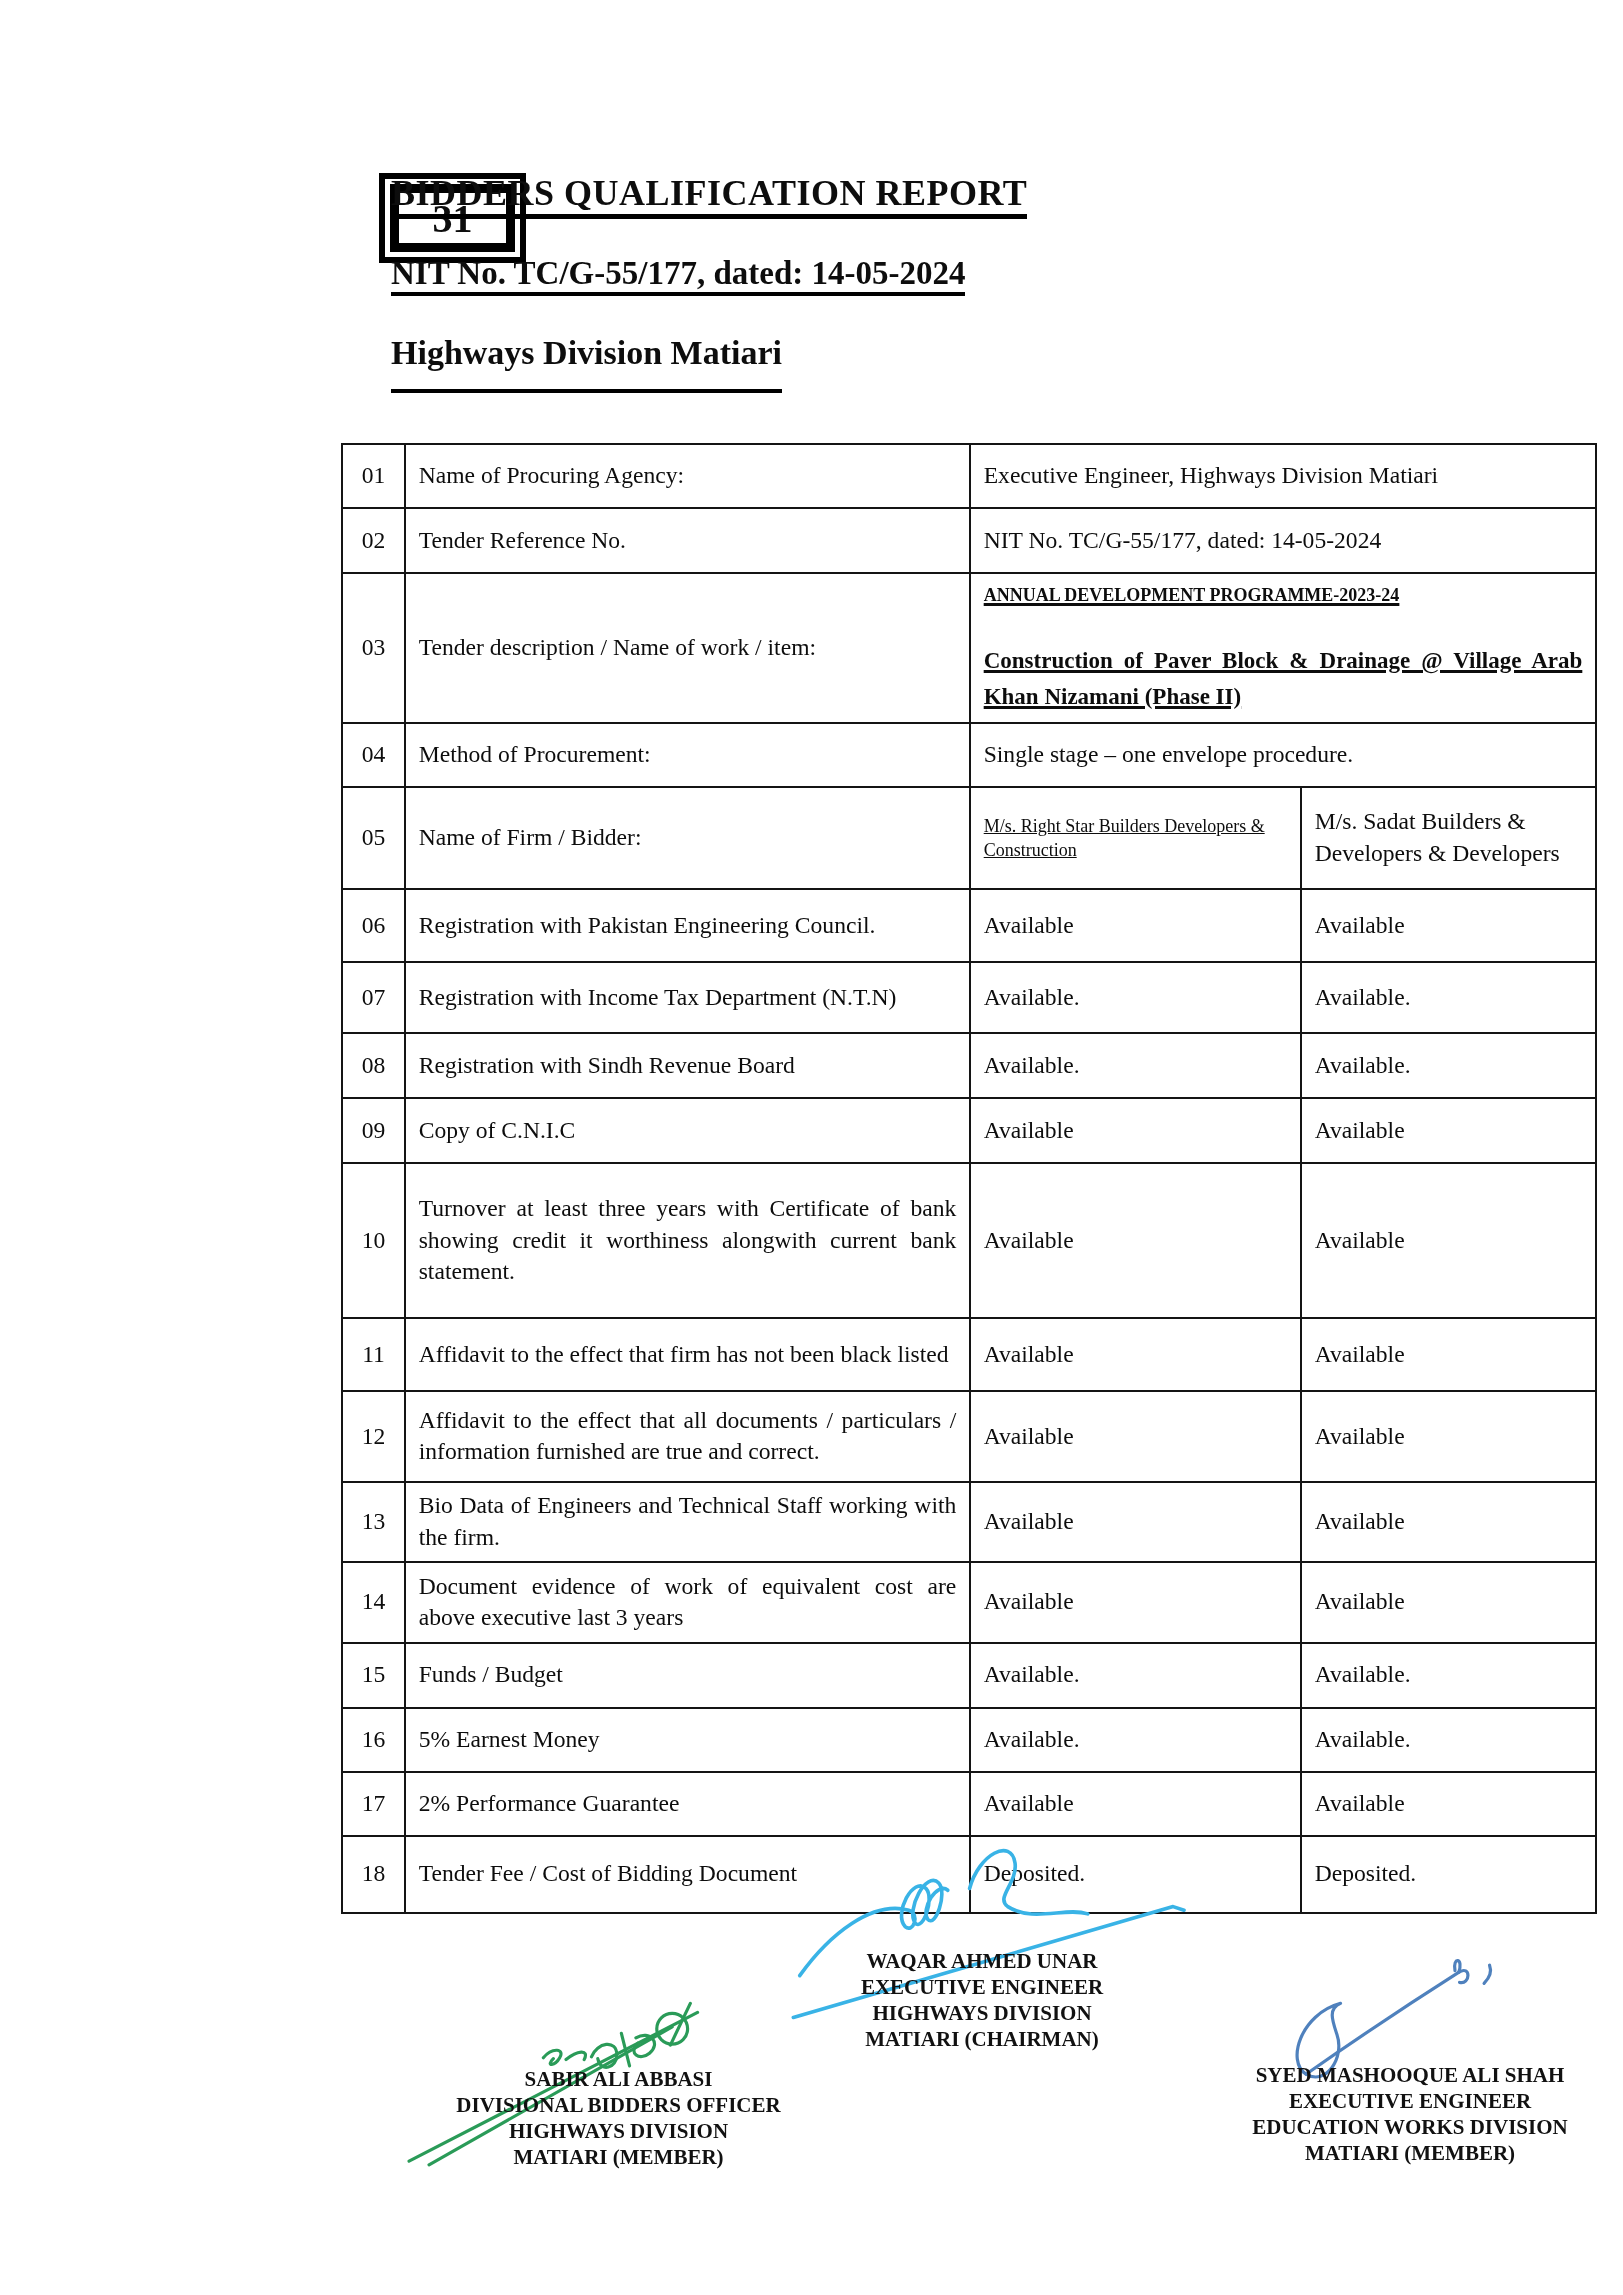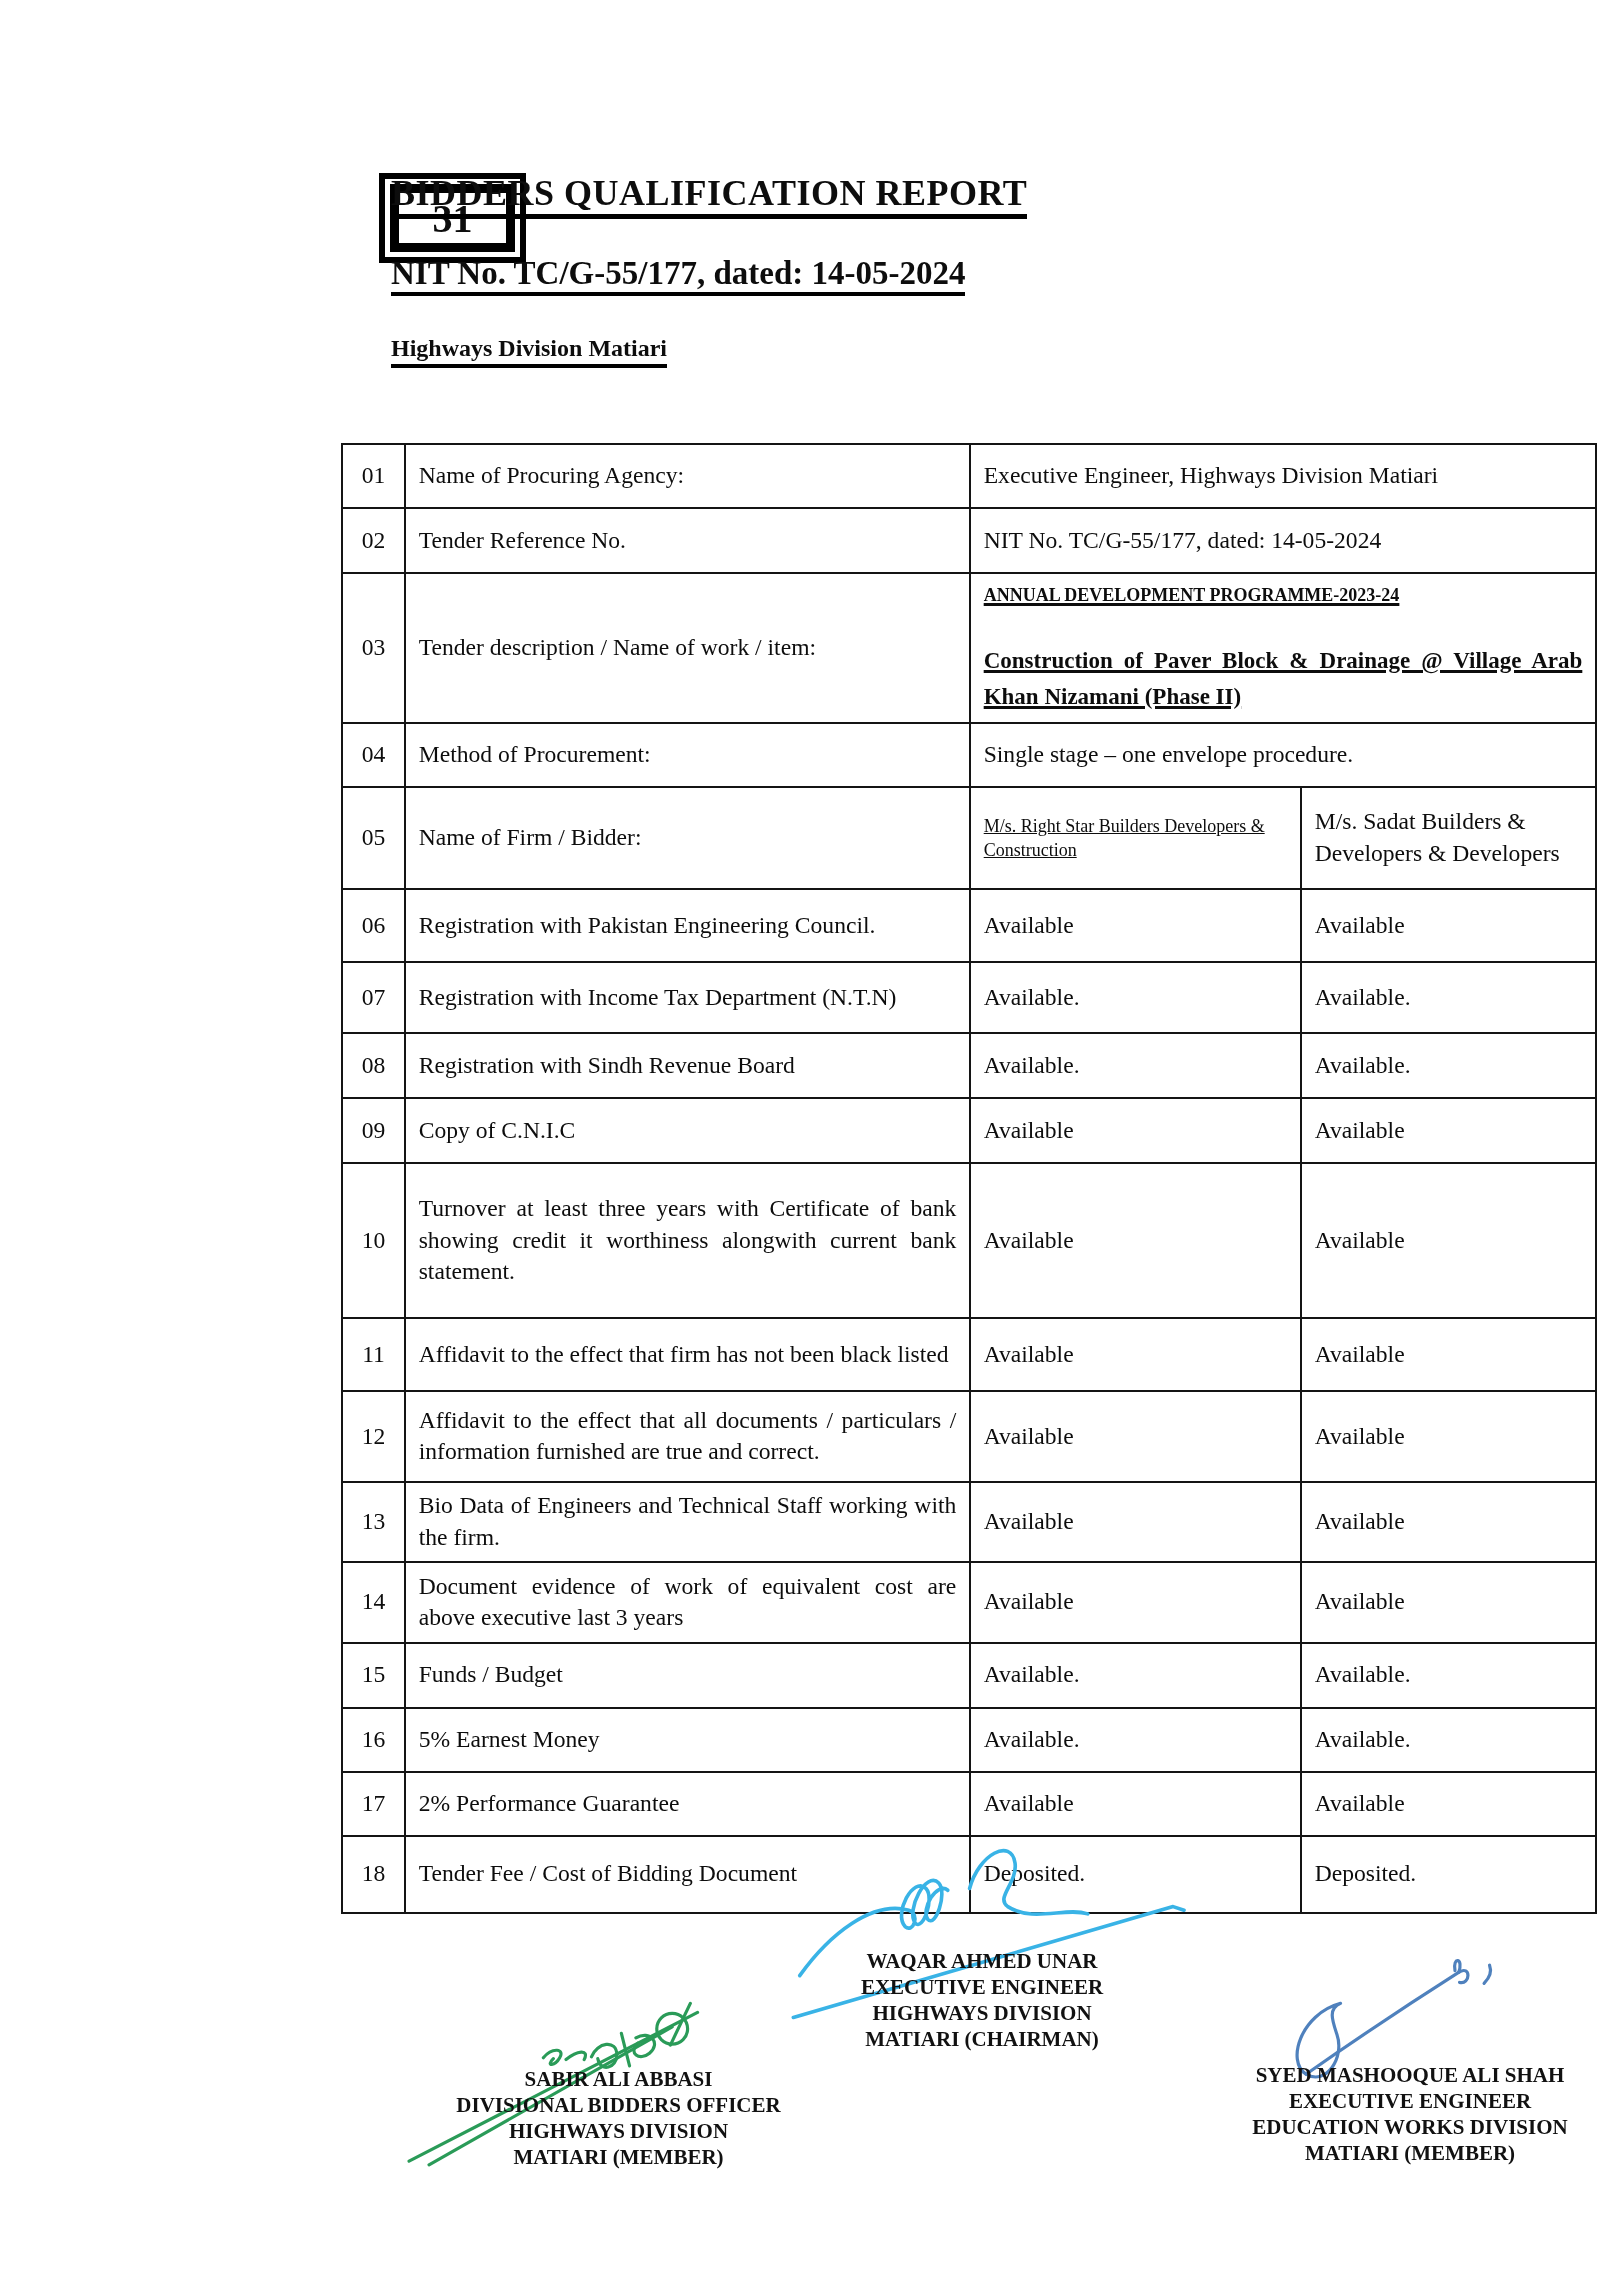--- a/index.html
+++ b/index.html
@@ -48,23 +48,23 @@
   .title-nit {
     display: inline-block;
     margin-top: 38px;
     font-size: 33px; font-weight: bold;
     border-bottom: 4.5px solid #000;
     padding-bottom: 2.7px;
   }
   .title-division {
     display: inline-block;
     margin-top: 40px;
-    font-size: 24px; font-weight: bold;
+    font-size: 34px; font-weight: bold;
     border-bottom: 4.5px solid #000;
-    padding-bottom: 4px;
+    padding-bottom: 19px;
   }
   .head-row { line-height: 1; }
 
   
   table.qual {
     position: absolute;
     left: 341px; top: 443px;
     width: 1254px;
     border-collapse: collapse;
     table-layout: fixed;

